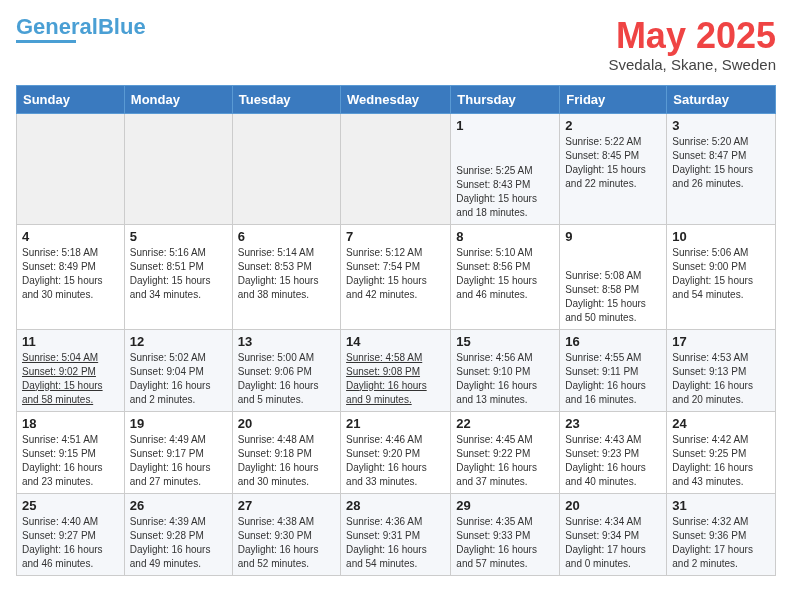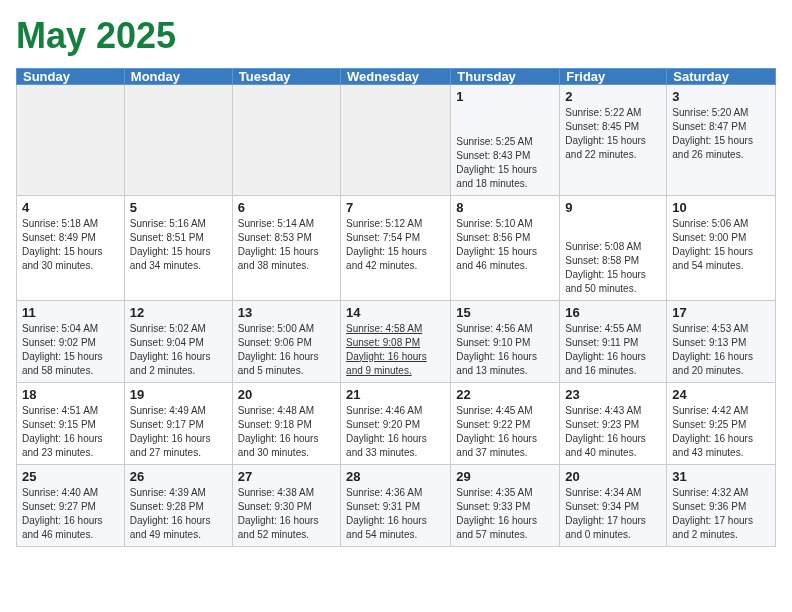--- a/index.html
+++ b/index.html
@@ -35,39 +35,39 @@
       height: 3px;
       background: #4a9fd4;
       margin-top: 2px;
     }
     .title-block {
       text-align: right;
     }
     .calendar-title {
       font-size: 36px;
       font-weight: bold;
-      color: #15803d;
+      color: #ef4444;
       line-height: 1.1;
     }
     .calendar-subtitle {
       font-size: 15px;
       color: #444;
     }
     table {
       width: 100%;
       border-collapse: collapse;
       font-size: 11px;
     }
     thead tr th {
       background: #3a7abf;
       color: #fff;
       font-size: 13px;
       font-weight: bold;
       text-align: left;
-      padding: 0 6px;
+      padding: 6px 6px;
       border: 1px solid #5a9ad4;
     }
     tbody tr td {
       border: 1px solid #ccc;
       vertical-align: top;
       padding: 4px 5px;
       width: 113px;
       min-height: 80px;
       height: 80px;
       background: #fff;
@@ -90,22 +90,29 @@
       line-height: 1.4;
     }
     .empty-cell {
       background: #f0f0f0 !important;
     }
   </style>
 </head>
 <body>
 
 <div class="header">
+  <div class="logo">
+    <div class="logo-text">
+      <span>General</span><span style="color:#4a9fd4">Blue</span>
+    </div>
+    <div class="logo-underline"></div>
+  </div>
   <div class="title-block">
     <div class="calendar-title">May 2025</div>
+    <div class="calendar-subtitle">Svedala, Skane, Sweden</div>
   </div>
 </div>
 
 <table>
   <thead>
     <tr>
       <th>Sunday</th>
       <th>Monday</th>
       <th>Tuesday</th>
       <th>Wednesday</th>
@@ -189,21 +196,21 @@
           <div class="day-number">10</div>
           <div class="day-info" style="white-space: pre-line;">Sunrise: 5:06 AM
 Sunset: 9:00 PM
 Daylight: 15 hours
 and 54 minutes.</div>
         </td>
       </tr>
       <tr>
         <td>
           <div class="day-number">11</div>
-          <div class="day-info" style="white-space: pre-line;">Sunrise: 5:04 AM
+          <div class="day-info" style="white-space: pre-line; text-decoration: underline;">Sunrise: 5:04 AM
 Sunset: 9:02 PM
 Daylight: 15 hours
 and 58 minutes.</div>
         </td>
         <td>
           <div class="day-number">12</div>
           <div class="day-info" style="white-space: pre-line;">Sunrise: 5:02 AM
 Sunset: 9:04 PM
 Daylight: 16 hours
 and 2 minutes.</div>

